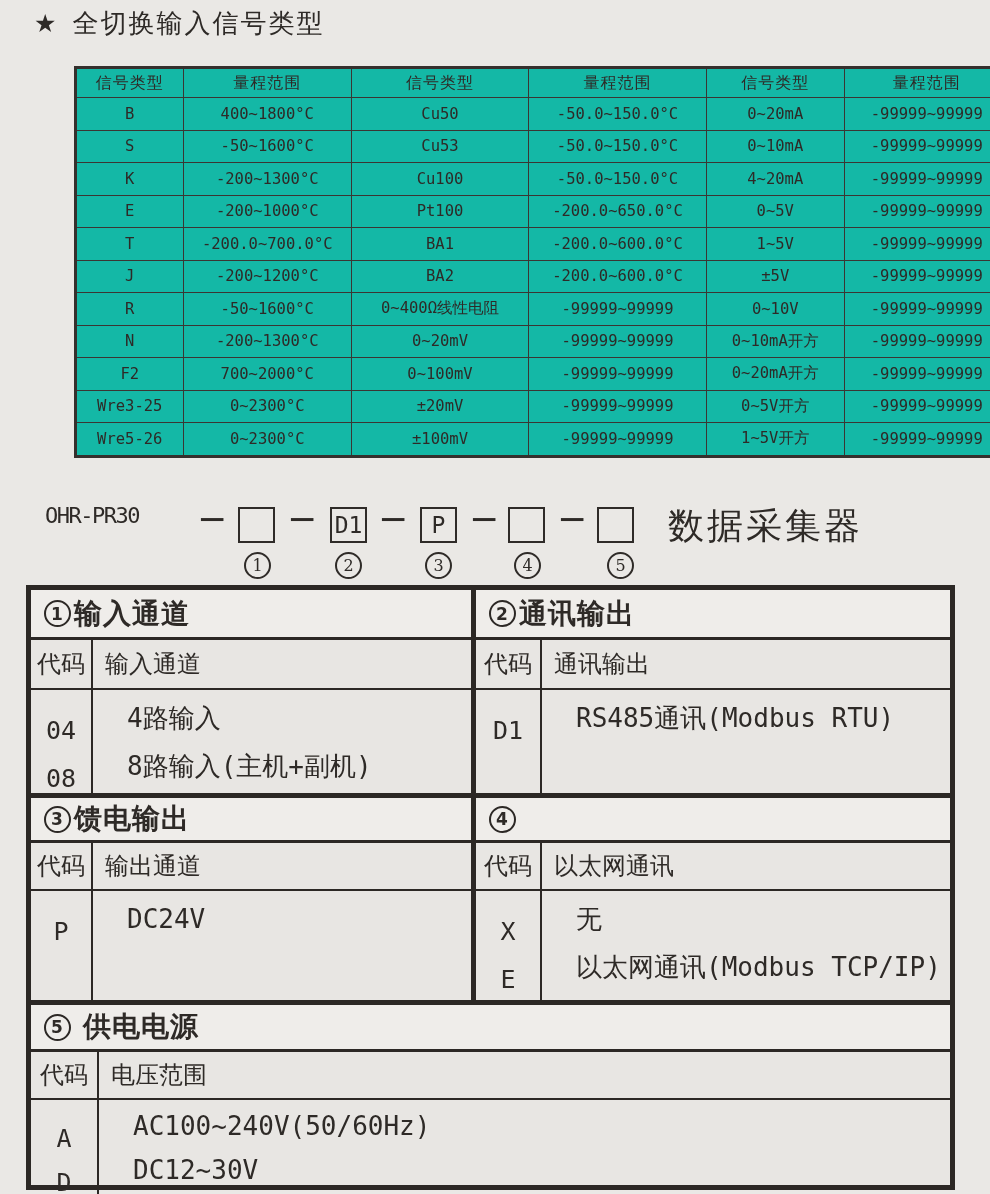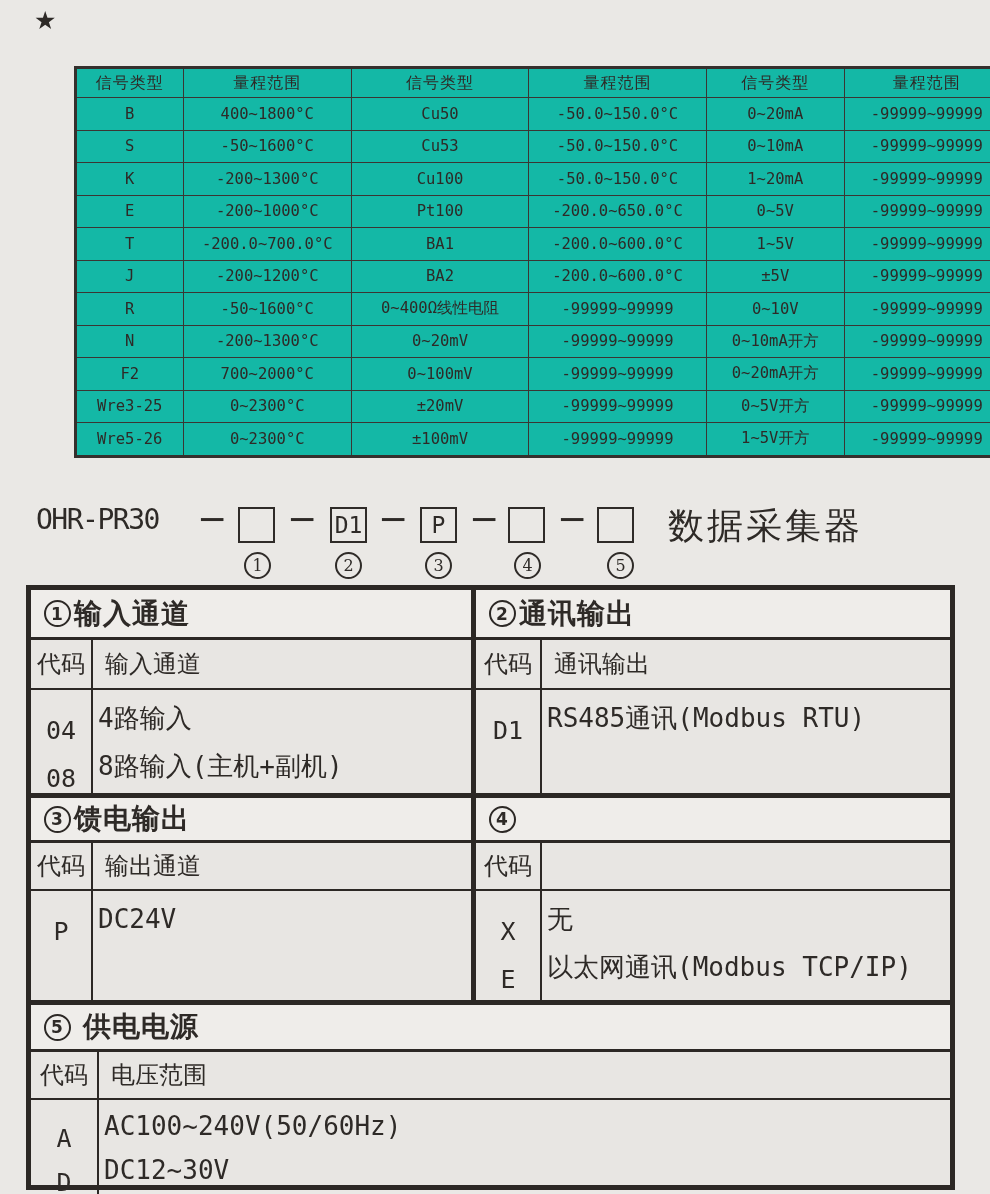--- a/index.html
+++ b/index.html
@@ -24,21 +24,21 @@
   }
   table.sig th,table.sig td{
     border:1.6px solid #3b3633;text-align:center;vertical-align:middle;
     padding:0;color:#2e2a27;overflow:hidden;white-space:nowrap;
   }
   table.sig th{height:28px;font-size:16px;font-weight:400;letter-spacing:1px;}
   table.sig td{height:31.5px;font-size:15.5px;font-family:"DejaVu Sans Mono","Liberation Mono","DejaVu Sans",sans-serif;}
 
   
   .model{position:absolute;left:0;top:495px;width:990px;height:95px;}
-  .mpre{position:absolute;left:36px;top:8px;font-size:28px;letter-spacing:-1.5px;}
+  .mpre{position:absolute;left:45px;top:8px;font-size:22px;letter-spacing:-1.5px;}
   .msuf{position:absolute;left:668px;top:7px;font-size:36px;letter-spacing:3px;}
   .mdash{position:absolute;top:3px;font-size:36px;font-weight:500;}
   .mdash.d1{left:197px}.mdash.d2{left:287px}.mdash.d3{left:378px}.mdash.d4{left:469px}.mdash.d5{left:557px}
   .mbox{
     position:absolute;top:12px;width:37px;height:36px;box-sizing:border-box;
     border:2.5px solid #2f2b28;display:flex;align-items:center;justify-content:center;
     font-size:23px;font-weight:500;
   }
   .mbox.b1{left:238px}.mbox.b2{left:330px}.mbox.b3{left:420px}.mbox.b4{left:508px}.mbox.b5{left:597px}
   .mcirc{
@@ -78,34 +78,35 @@
   }
   .band.sp .bcirc{margin-right:12px;}
   .sub{box-sizing:border-box;border-bottom:2.5px solid #2c2825;display:flex;font-size:24px;}
   .r1 .sub{height:50px;}
   .r2 .sub{height:48px;}
   .r3 .sub{height:48px;}
   .sub .codehead{box-sizing:border-box;border-right:2px solid #2c2825;display:flex;align-items:center;justify-content:center;flex:0 0 auto;}
   .sub .deschead{flex:1;display:flex;align-items:center;padding-left:12px;}
   .bod{flex:1;display:flex;min-height:0;}
   .bod .codes{box-sizing:border-box;border-right:2px solid #2c2825;flex:0 0 auto;padding-top:16px;}
-  .bod .descs{flex:1;padding-left:5px;padding-top:4px;}
+  .bod .descs{flex:1;padding-left:5px;padding-top:4px;margin-left:29px;}
   .cw62{width:62px;} .cw66{width:66px;} .cw68{width:68px;}
   .cl{height:48px;display:flex;align-items:center;justify-content:center;font-size:25px;}
   .dl{height:48px;display:flex;align-items:center;font-size:26px;}
   .r3 .cl,.r3 .dl{height:44px;}
   .bod .codes,.bod .descs{font-family:"DejaVu Sans Mono","Liberation Mono","DejaVu Sans",sans-serif;}
 </style>
 </head>
 <body>
 
 <div class="page">
 
   <div class="doc-title">
     <span class="star">★</span>
+    <span>全切换输入信号类型</span>
   </div>
 
   <table class="sig">
     <colgroup>
       <col style="width:107.5px">
         <col style="width:168.5px">
         <col style="width:177px">
       <col style="width:178px">
         <col style="width:137.5px">
         <col style="width:166.5px">
@@ -135,21 +136,21 @@
         <td>Cu53</td>
         <td>-50.0~150.0°C</td>
         <td>0~10mA</td>
         <td>-99999~99999</td>
       </tr>
       <tr>
         <td>K</td>
         <td>-200~1300°C</td>
         <td>Cu100</td>
         <td>-50.0~150.0°C</td>
-        <td>1~20mA</td>
+        <td>4~20mA</td>
         <td>-99999~99999</td>
       </tr>
       <tr>
         <td>E</td>
         <td>-200~1000°C</td>
         <td>Pt100</td>
         <td>-200.0~650.0°C</td>
         <td>0~5V</td>
         <td>-99999~99999</td>
       </tr>
@@ -293,20 +294,21 @@
             <div class="dl">DC24V</div>
           </div>
         </div>
       </div>
       <div class="sec secR">
         <div class="band">
           <span class="bcirc">4</span>
         </div>
         <div class="sub">
           <span class="codehead cw66">代码</span>
+          <span class="deschead">以太网通讯</span>
         </div>
         <div class="bod">
           <div class="codes cw66">
             <div class="cl">X</div>
             <div class="cl">E</div>
           </div>
           <div class="descs">
             <div class="dl">无</div>
             <div class="dl">以太网通讯(Modbus TCP/IP)</div>
           </div>

